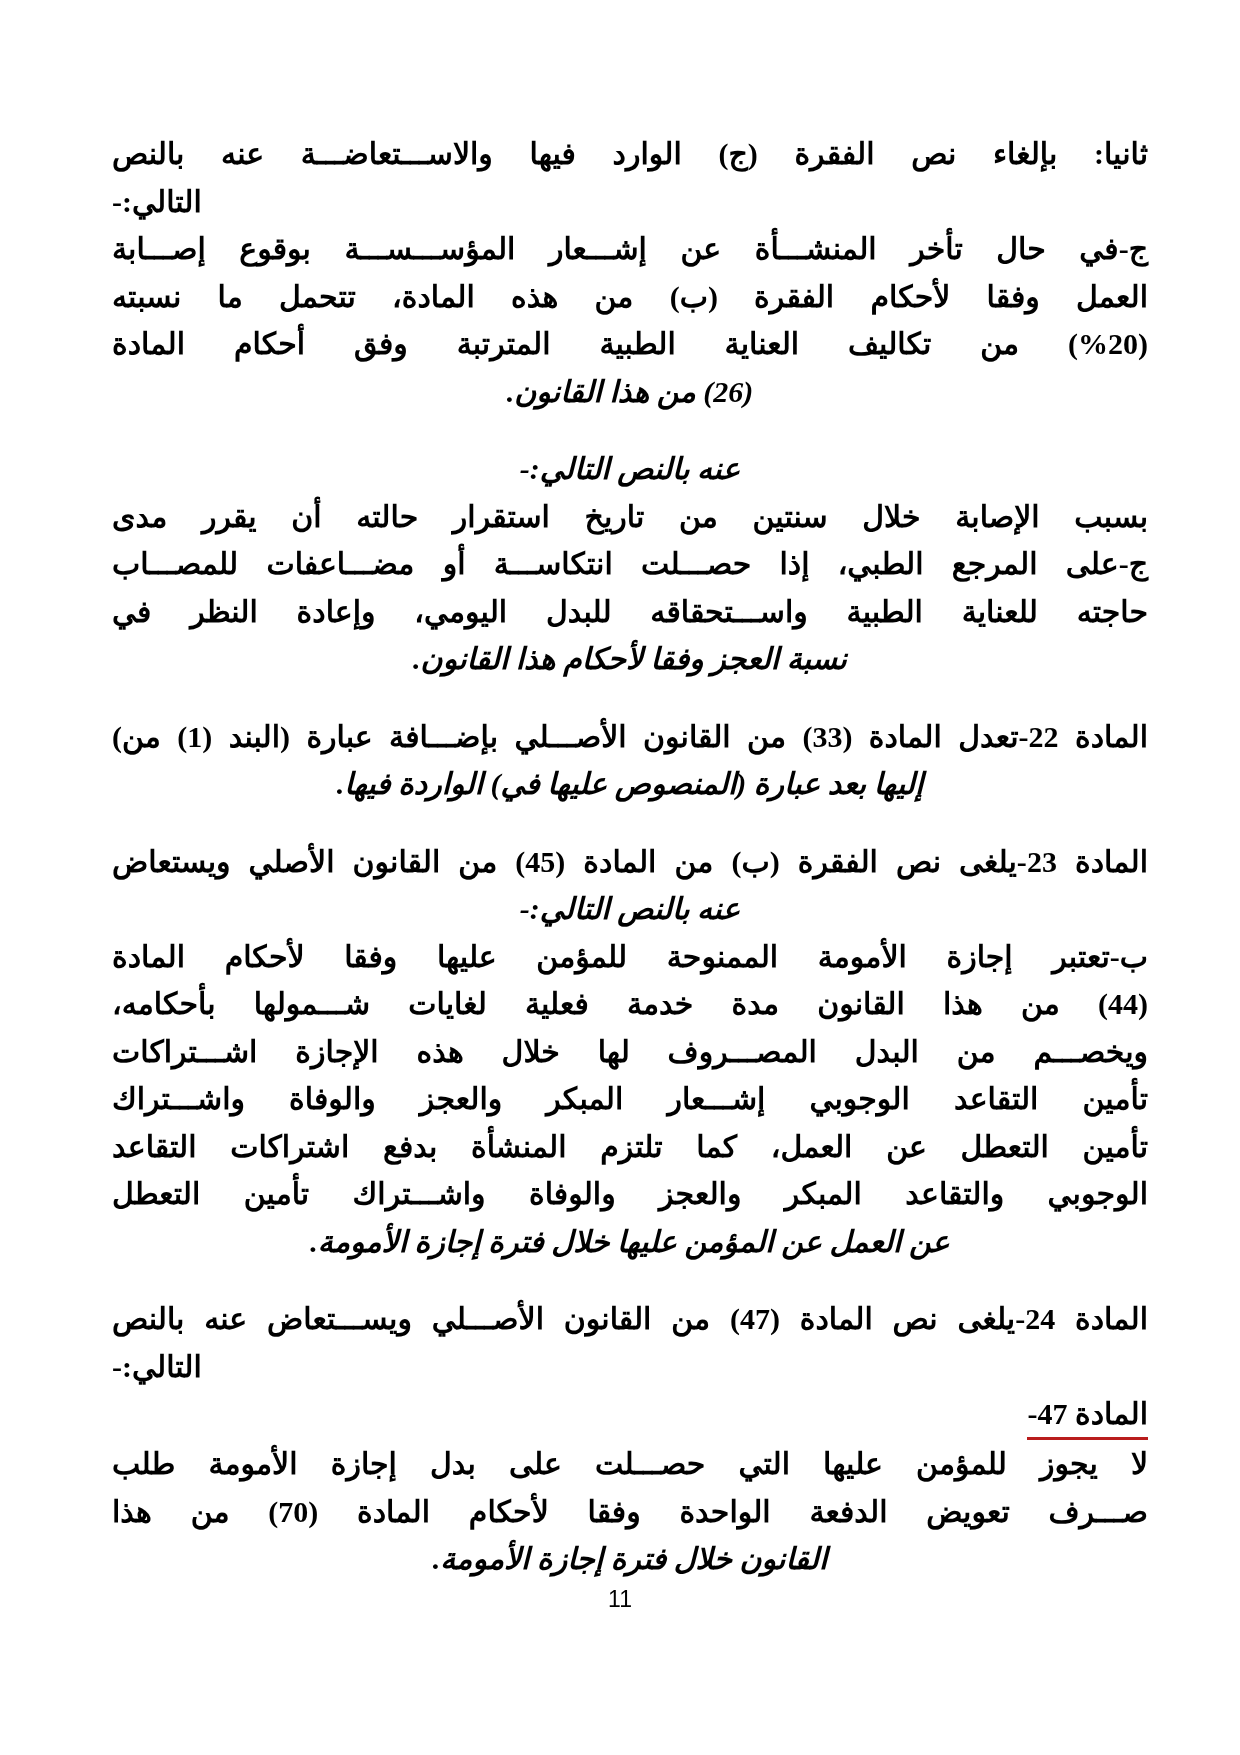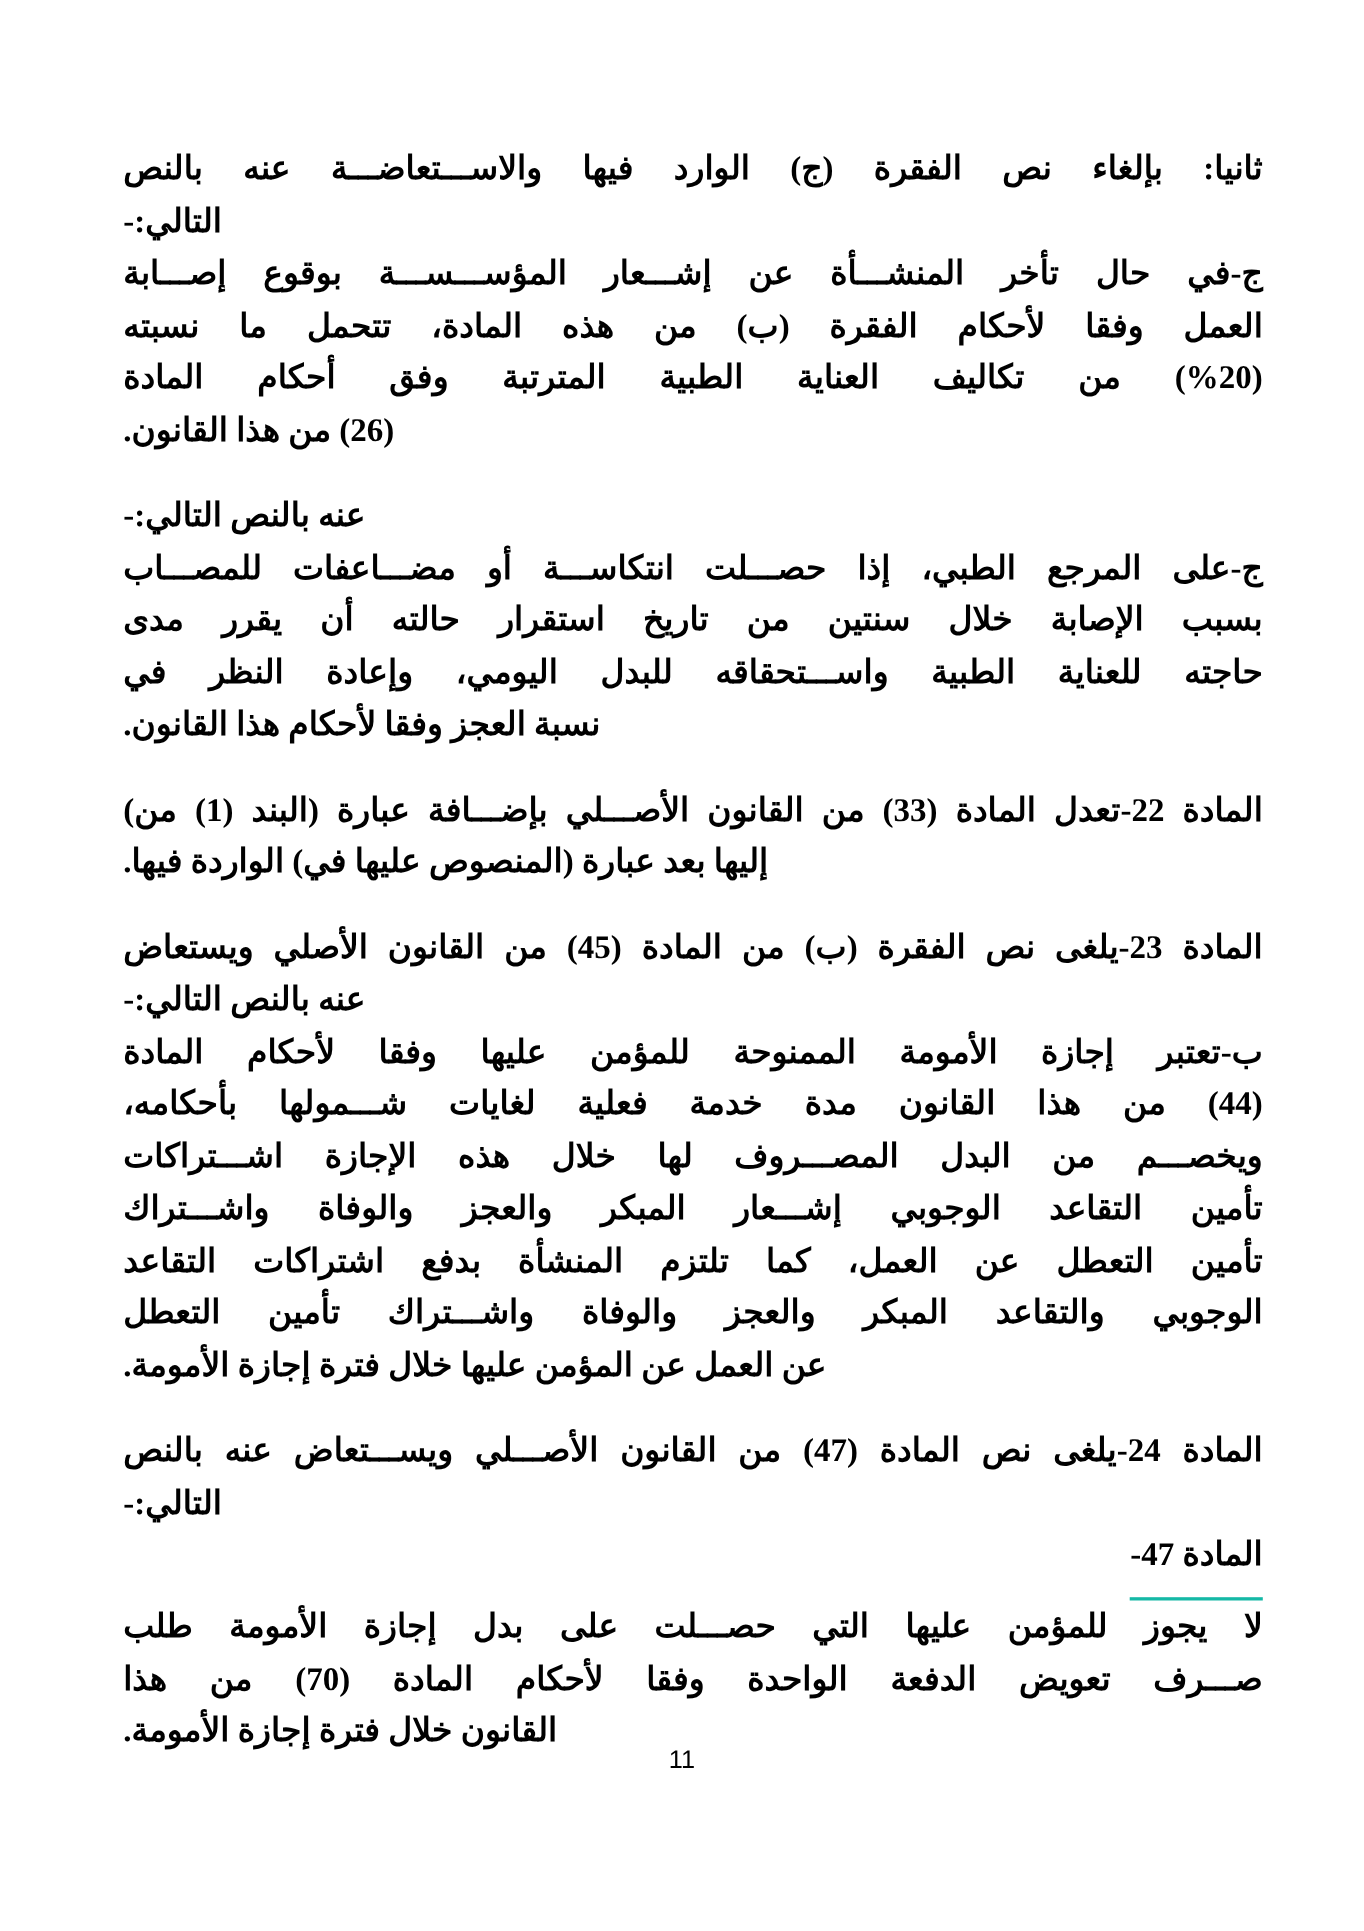--- a/index.html
+++ b/index.html
@@ -13,48 +13,48 @@
     position:absolute;top:130px;right:92px;left:112px;
     direction:rtl;unicode-bidi:embed;
     font-weight:bold;font-size:30px;line-height:47.5px;
   }
   .block{margin-bottom:30px;}
   .block:last-child{margin-bottom:0;}
   .line{white-space:nowrap;min-height:47.5px;}
   
   .j{text-align:justify;text-align-last:justify;}
   
-  .c{text-align:left;}
+  .c{text-align:center;font-style:italic;}
   
   .r{text-align:left;padding-right:190px;}
   
   .u{text-align:right;}
-  .uline{display:inline-block;border-bottom:3px solid #14b8a6;padding-bottom:18px;line-height:40px;}
+  .uline{display:inline-block;border-bottom:3px solid #b91c1c;padding-bottom:3px;line-height:40px;}
   .pagenum{
     position:absolute;top:1586px;left:0;width:100%;
     text-align:center;font-size:23px;font-weight:normal;
     font-family:"Liberation Sans","DejaVu Sans",sans-serif;
   }
 </style>
 </head>
 <body>
 
 <div class="doc">
     <div class="block">
       <div class="line j">ثانيا: بإلغاء نص الفقرة (ج) الوارد فيها والاســـتعاضـــة عنه بالنص</div>
       <div class="line r">التالي:-</div>
       <div class="line j">ج-في حال تأخر المنشـــأة عن إشـــعار المؤســـســـة بوقوع إصـــابة</div>
       <div class="line j">العمل وفقا لأحكام الفقرة (ب) من هذه المادة، تتحمل ما نسبته</div>
       <div class="line j">(%20) من تكاليف العناية الطبية المترتبة وفق أحكام المادة</div>
       <div class="line c">(26) من هذا القانون.</div>
     </div>
     <div class="block">
       <div class="line c">عنه بالنص التالي:-</div>
+      <div class="line j">بسبب الإصابة خلال سنتين من تاريخ استقرار حالته أن يقرر مدى</div>
       <div class="line j">ج-على المرجع الطبي، إذا حصـــلت انتكاســـة أو مضـــاعفات للمصـــاب</div>
-      <div class="line j">بسبب الإصابة خلال سنتين من تاريخ استقرار حالته أن يقرر مدى</div>
       <div class="line j">حاجته للعناية الطبية واســـتحقاقه للبدل اليومي، وإعادة النظر في</div>
       <div class="line c">نسبة العجز وفقا لأحكام هذا القانون.</div>
     </div>
     <div class="block">
       <div class="line j">المادة 22-تعدل المادة (33) من القانون الأصـــلي بإضـــافة عبارة (البند (1) من)</div>
       <div class="line c">إليها بعد عبارة (المنصوص عليها في) الواردة فيها.</div>
     </div>
     <div class="block">
       <div class="line j">المادة 23-يلغى نص الفقرة (ب) من المادة (45) من القانون الأصلي ويستعاض</div>
       <div class="line c">عنه بالنص التالي:-</div>

